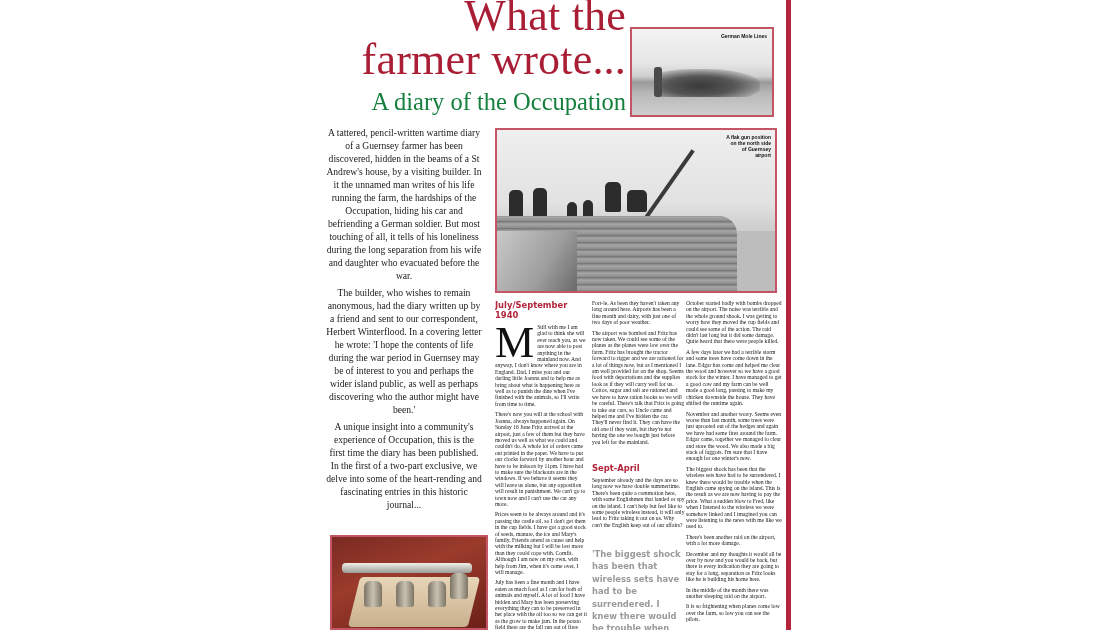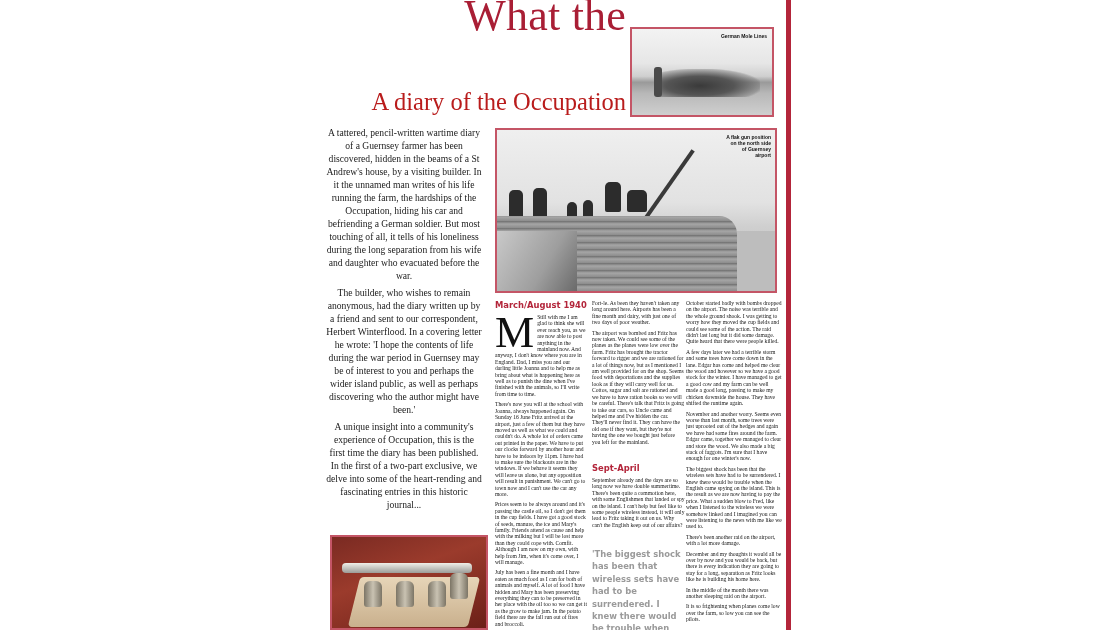--- a/index.html
+++ b/index.html
@@ -18,21 +18,21 @@
   
   .headline {
     position: absolute; left: 330px; top: -6px; width: 296px;
     font-family: "Liberation Serif", "DejaVu Serif", serif;
     color: #a91e35; font-size: 44px; line-height: 44px; text-align: right;
     letter-spacing: 0.2px;
   }
   .standfirst-title {
     position: absolute; left: 330px; top: 88px; width: 296px;
     font-family: "Liberation Serif", "DejaVu Serif", serif;
-    color: #b91c1c; font-size: 24.5px; line-height: 28px; text-align: right;
+    color: #15803d; font-size: 24.5px; line-height: 28px; text-align: right;
   }
 
   
   .photo-top {
     position: absolute; left: 630px; top: 27px; width: 144px; height: 90px;
     border: 2px solid #c45566;
     background:
       linear-gradient(to bottom, #f3f3f3 0%, #e6e6e6 40%, #cfcfcf 55%, #9a9a9a 62%, #b8b8b8 75%, #cfcfcf 100%);
     overflow: hidden;
   }
@@ -131,20 +131,21 @@
   }
 </style>
 </head>
 <body>
 
 <div class="page"></div>
 <div class="red-rule"></div>
 
 <div class="headline">
   <div>What the</div>
+  <div>farmer wrote...</div>
 </div>
 <div class="standfirst-title">A diary of the Occupation</div>
 
 <div class="photo-top">
   <div class="tractor"></div>
   <div class="figure"></div>
   <div class="cap">German Mole Lines</div>
 </div>
 
 <div class="intro">
@@ -161,21 +162,21 @@
   <div class="soldier" style="left:70px;top:72px;width:10px;height:22px;"></div>
   <div class="soldier" style="left:86px;top:70px;width:10px;height:22px;"></div>
   <div class="soldier" style="left:108px;top:52px;width:16px;height:30px;"></div>
   <div class="soldier" style="left:130px;top:60px;width:20px;height:22px;"></div>
   <div class="sandbags"></div>
   <div class="sandbags-left"></div>
   <div class="cap">A flak gun position on the north side of Guernsey airport</div>
 </div>
 
 <div class="col col1">
-  <div class="subhead">March/August 1940</div>
+  <div class="subhead">July/September 1940</div>
   <span class="dropcap">M</span>
   <p>Still with me I am glad to think she will ever reach you, as we are now able to post anything in the mainland now. And anyway, I don't know where you are in England. Dad, I miss you and our darling little Joanna and to help me as bring about what is happening here as well as to punish the dine when I've finished with the animals, so I'll write from time to time.</p>
   <p>There's now you will at the school with Joanna, always happened again. On Sunday 16 June Fritz arrived at the airport, just a few of them but they have moved us well as what we could and couldn't do. A whole lot of orders came out printed in the paper. We have to put our clocks forward by another hour and have to be indoors by 11pm. I have had to make sure the blackouts are in the windows. If we behave it seems they will leave us alone, but any opposition will result in punishment. We can't go to town now and I can't use the car any more.</p>
   <p>Prices seem to be always around and it's passing the castle oil, so I don't get them in the cup fields. I have got a good stock of seeds, manure, the ice and Mary's family. Friends attend as cause and help with the milking but I will be lost more than they could cope with. Comfit. Although I am now on my own, with help from Jim, when it's come over, I will manage.</p>
   <p>July has been a fine month and I have eaten as much food as I can for both of animals and myself. A lot of food I have hidden and Mary has been preserving everything they can to be preserved in her place with the oil too so we can get it as the grow to make jam. In the potato field there are the fall run out of fires and broccoli.</p>
 
 </div>
 
 <div class="col col2" style="height:160px;">
   <p>Fort-le. As been they haven't taken any long around here. Airports has been a fine month and dairy, with just one of two days of poor weather.</p>

